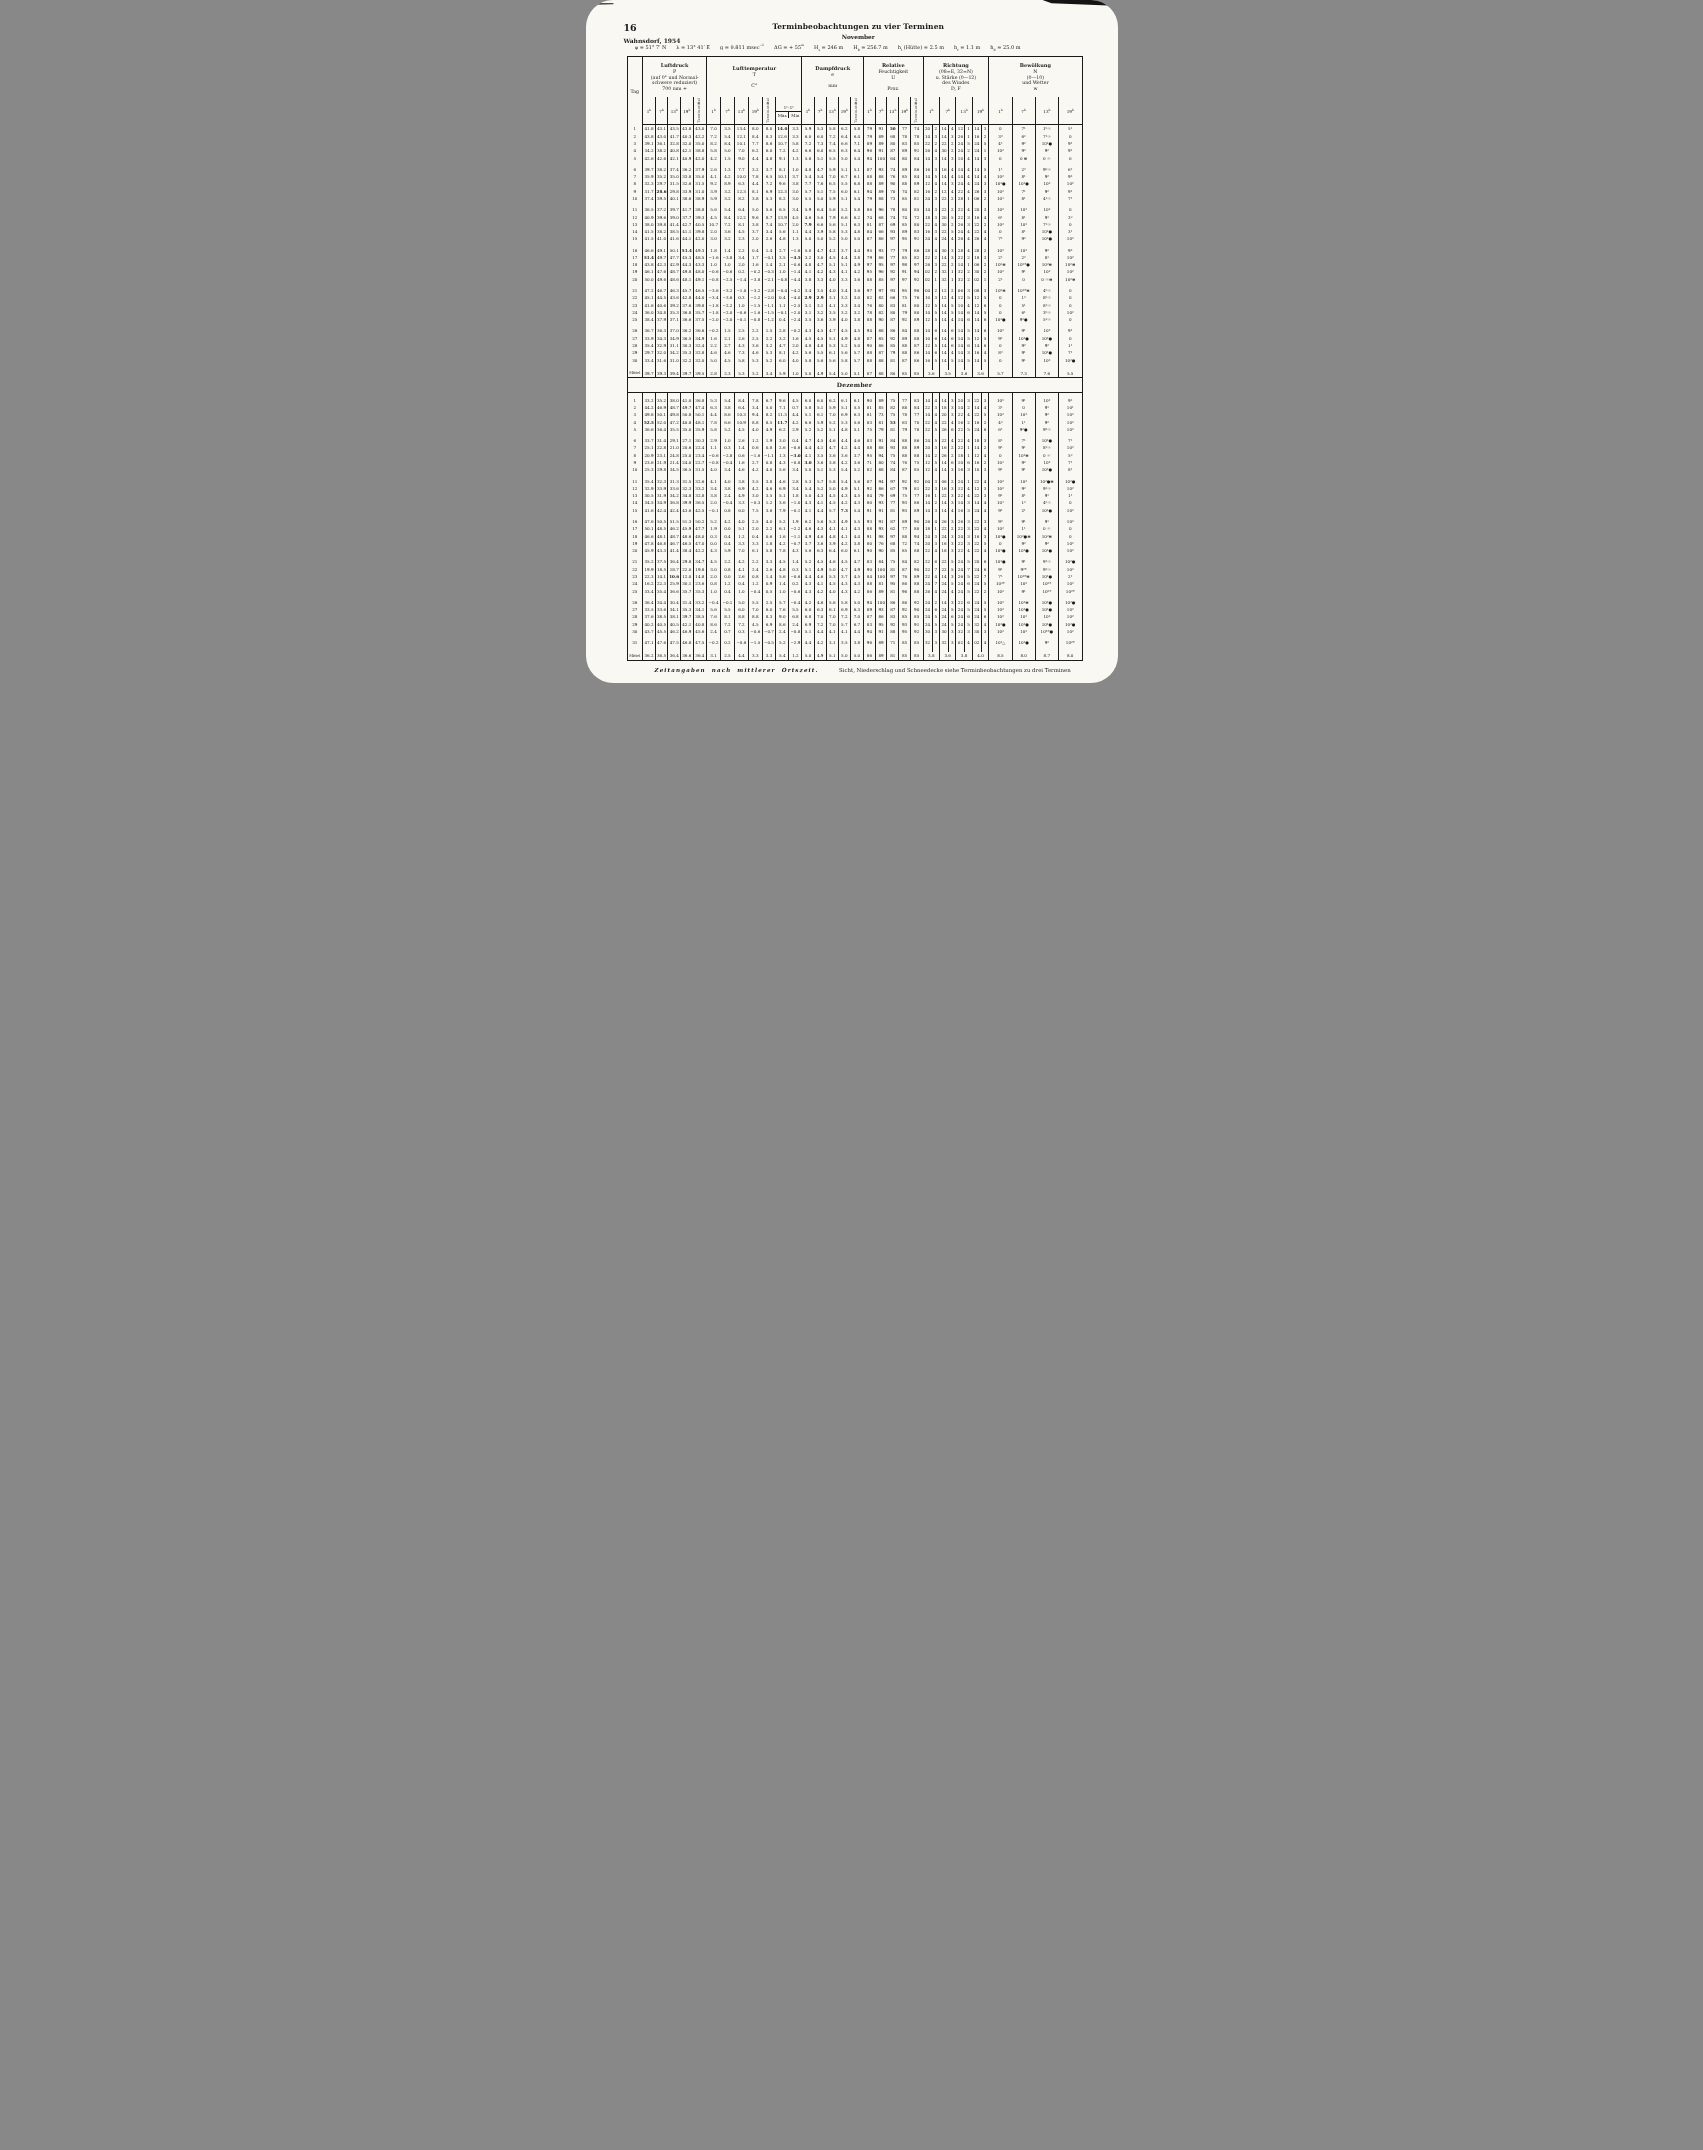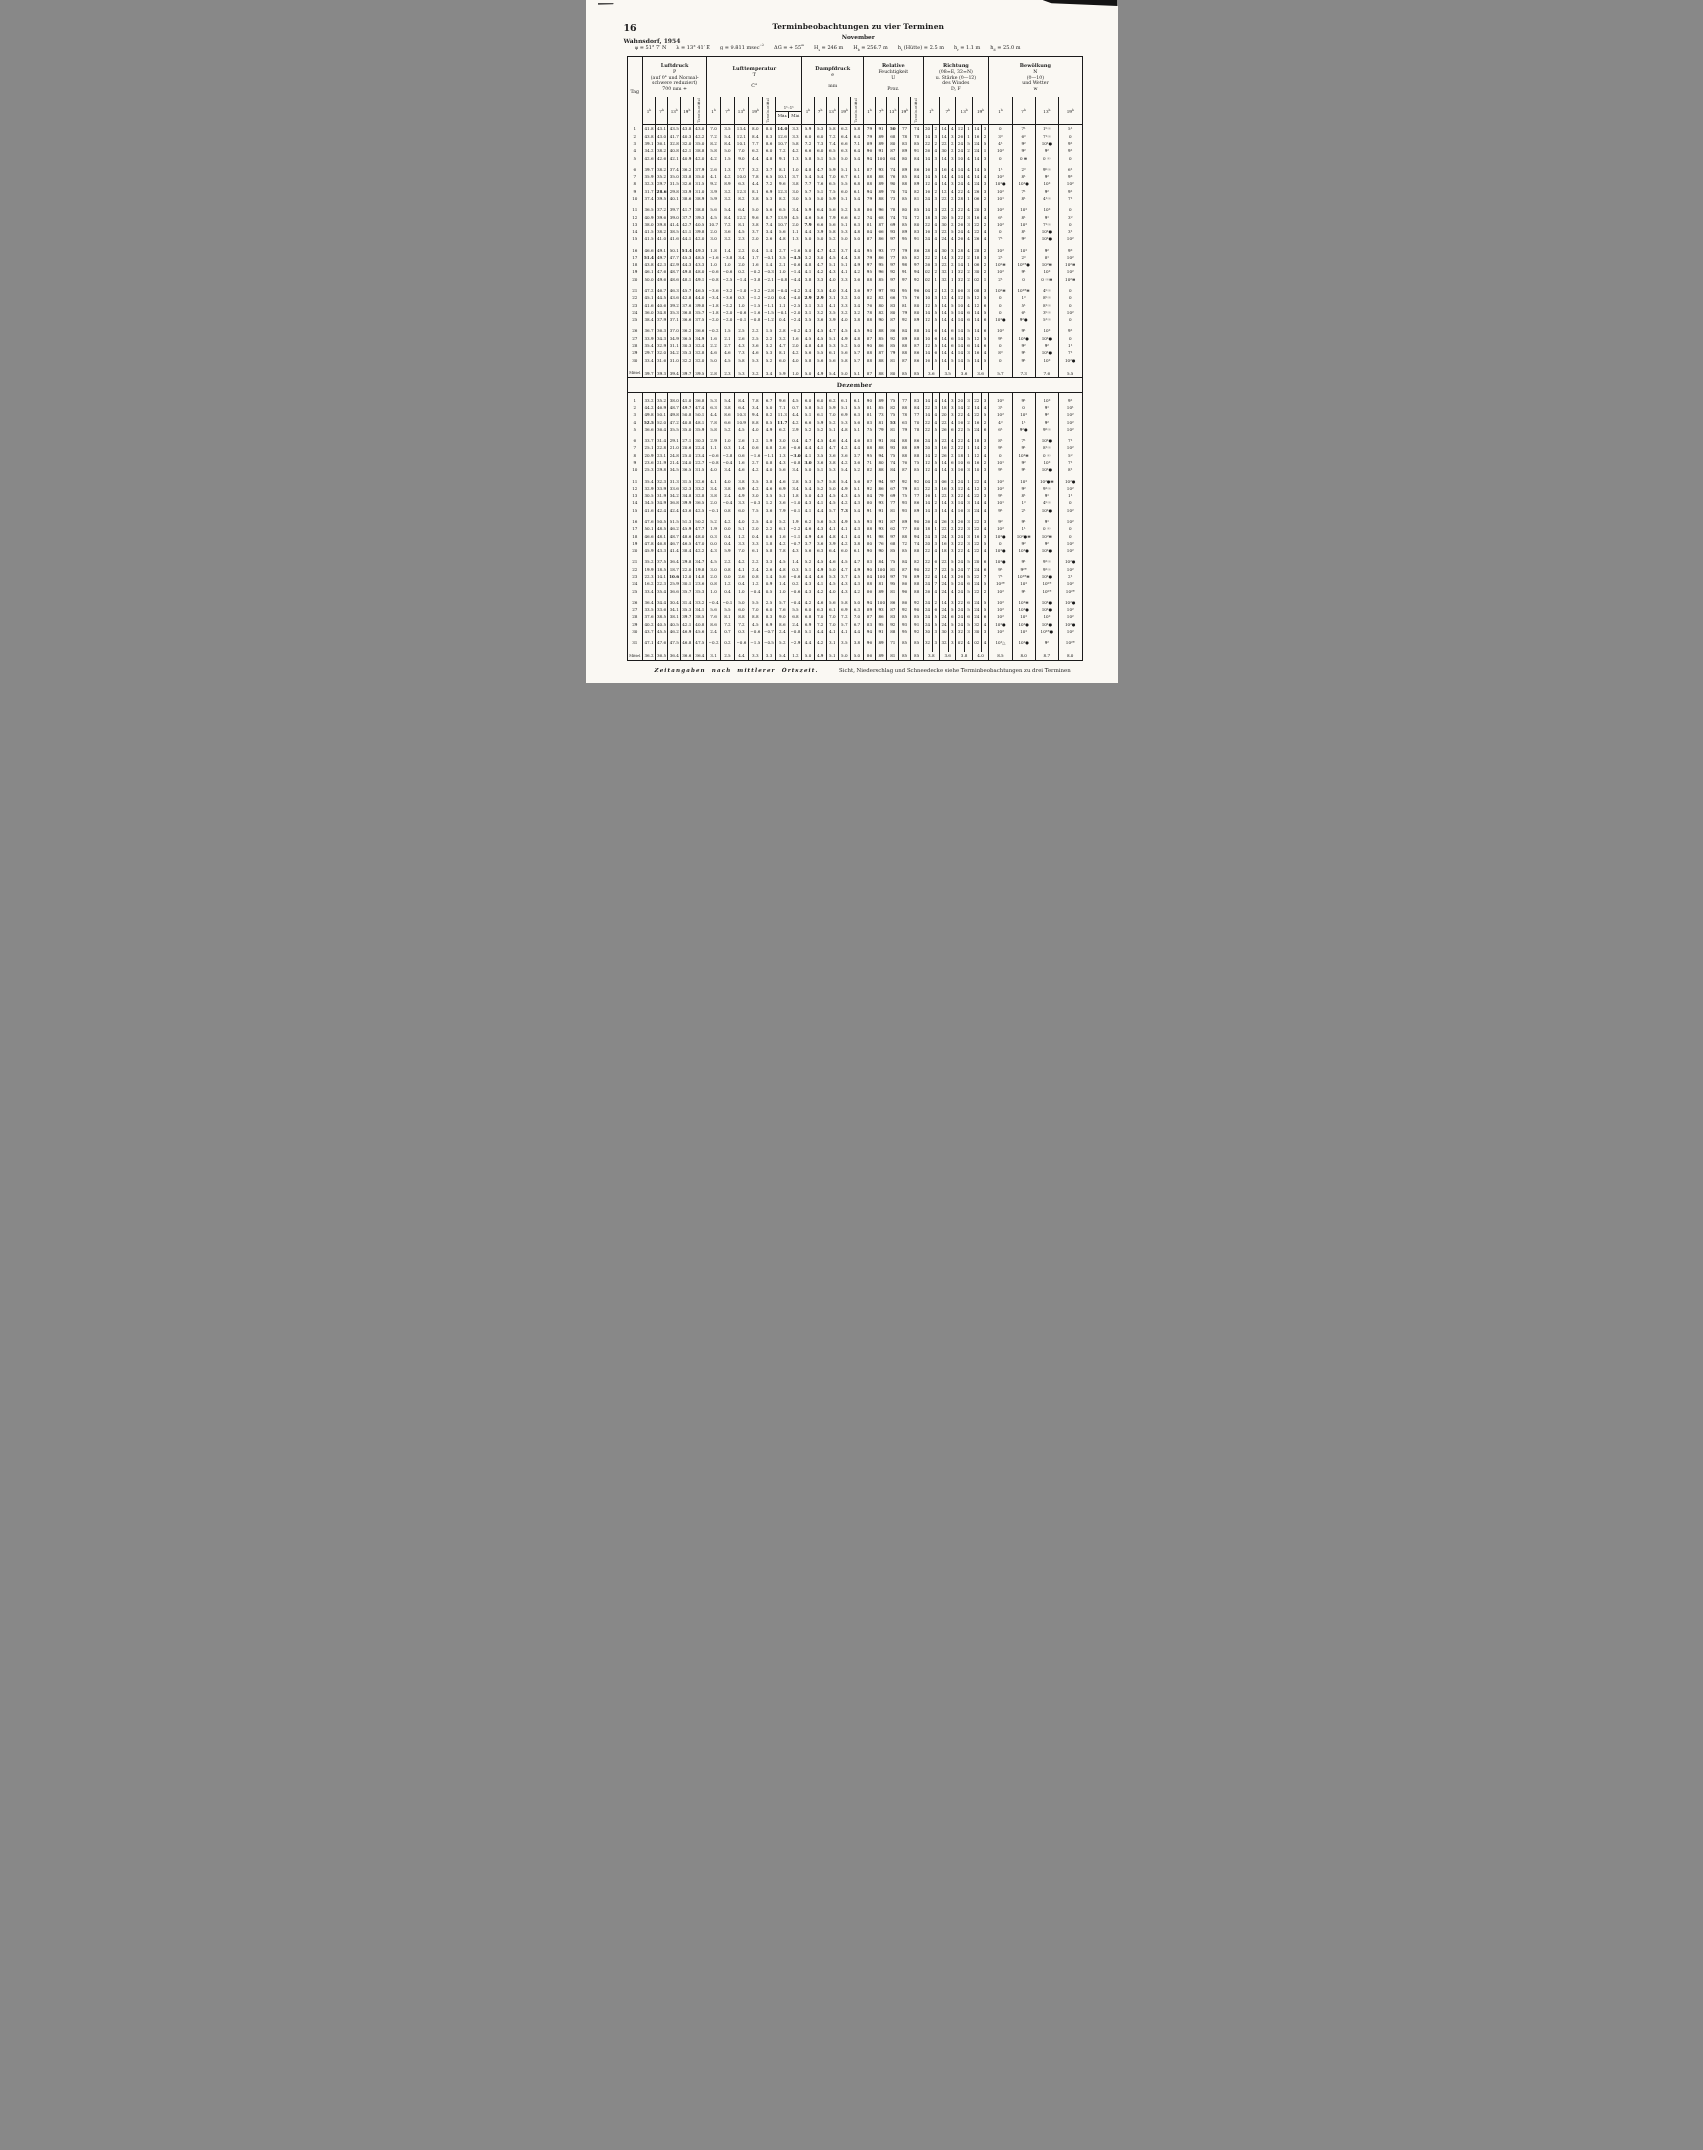--- a/index.html
+++ b/index.html
@@ -4,20 +4,21 @@
 <style>
   html,body{margin:0;padding:0;background:#888;}
   .sheet{
     position:relative;
     width:532px;height:683px;
     margin:0 auto;
     background:#faf8f3;
     color:#1b1b1b;
     font-family:"DejaVu Serif","Liberation Serif",serif;
     overflow:hidden;
+    border-radius:27px;
   }
   .artifact-tr{position:absolute;top:0;right:0;width:75px;height:6px;background:#141414;
     clip-path:polygon(0 0,100% 0,100% 100%,12% 55%);}
   .artifact-tl{position:absolute;top:2.6px;left:12px;width:16.3px;height:2.2px;background:#222;
     clip-path:polygon(0 20%,100% 0,96% 70%,4% 100%);opacity:.8}
 
   .head{position:relative;padding:22.4px 24.5px 0 38px;}
   .page-number{position:absolute;left:38px;top:21.5px;font-size:9.5px;font-weight:bold;}
   .page-title{text-align:center;font-size:7.5px;font-weight:bold;letter-spacing:0.1px;}
   .station-name{position:absolute;left:38px;top:37px;font-size:6px;font-weight:bold;}

